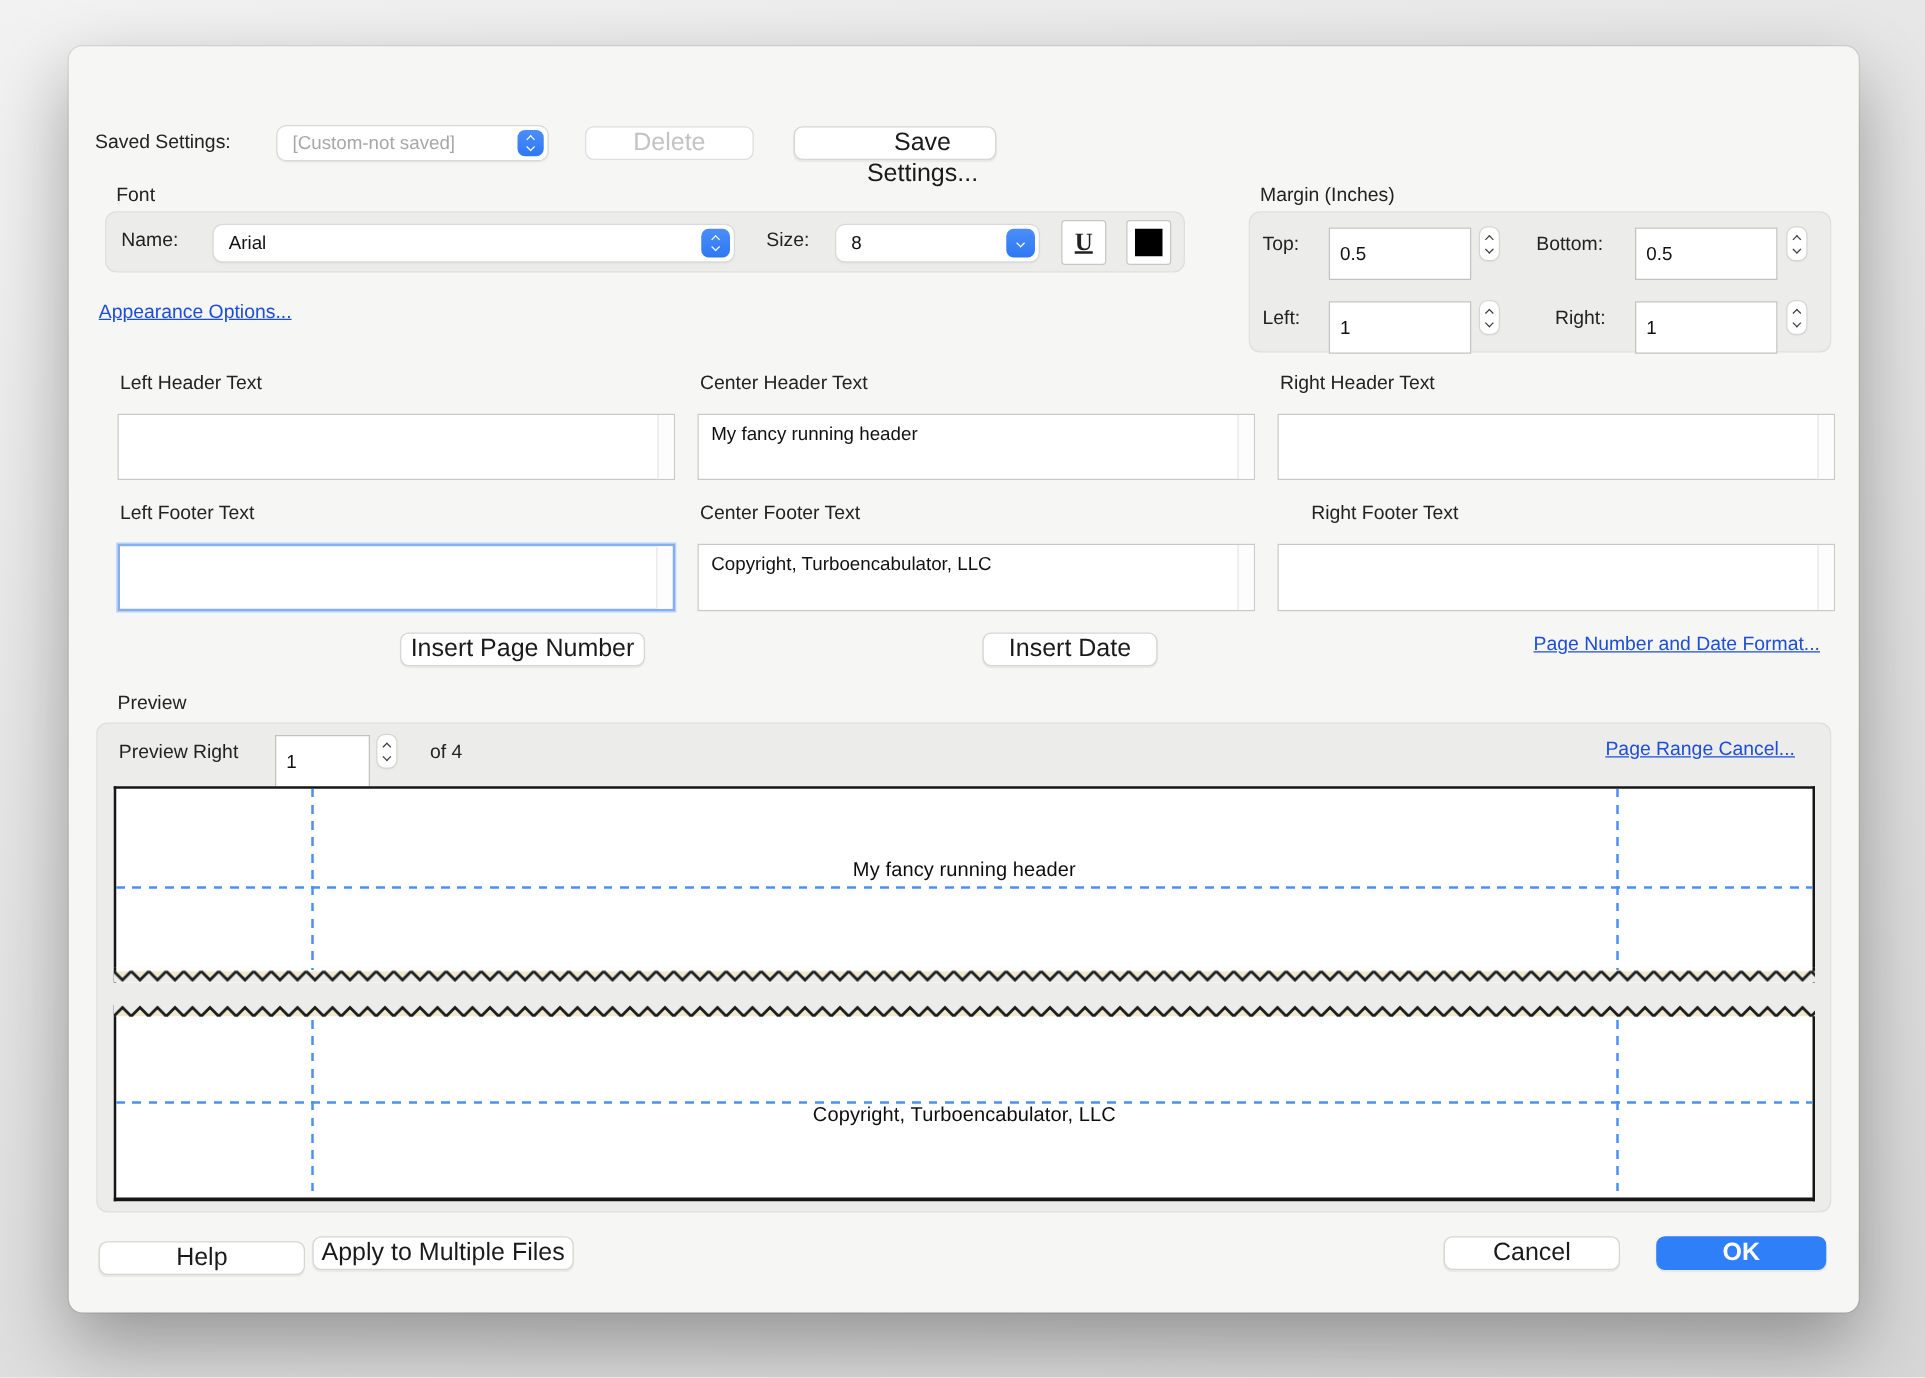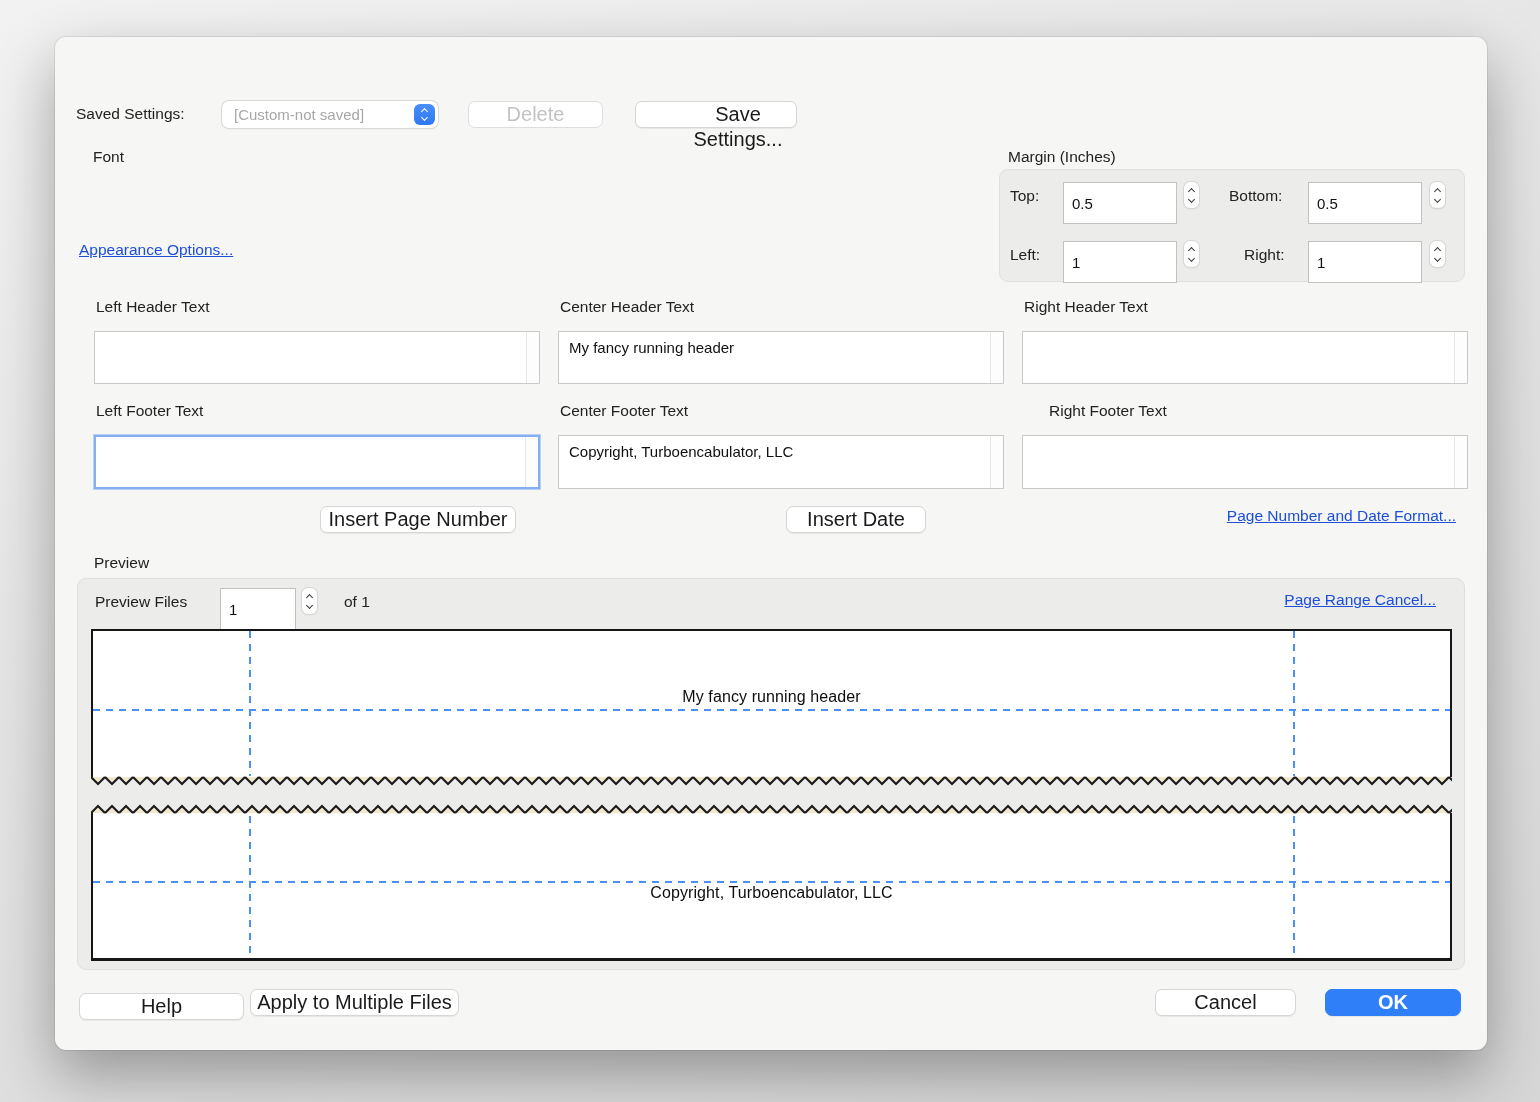--- a/index.html
+++ b/index.html
@@ -114,20 +114,43 @@
     <span class="sel-text muted">[Custom-not saved]</span>
     <span class="cap">
         <span class="chev up sm"></span>
         <span class="chev down sm"></span>
       </span>
   </div>
   <div class="btn disabled" style="left:413px; top:64px; width:135px;">Delete</div>
   <div class="btn" style="left:580px; top:64px; width:162px;padding-left:44px;">Save Settings...</div>
 
   <div class="lbl" style="left:38px; top:111px;">Font</div>
+  <div class="group" style="left:29px; top:132px; width:864px; height:49px;">
+    <div class="lbl" style="left:12px; top:14px;">Name:</div>
+    <div class="select" style="left:86px; top:10px; width:416px; height:29px;">
+      <span class="sel-text">Arial</span>
+      <span class="cap">
+          <span class="chev up sm"></span>
+          <span class="chev down sm"></span>
+        </span>
+    </div>
+    <div class="lbl" style="left:528px; top:14px;">Size:</div>
+    <div class="select" style="left:584px; top:10px; width:162px; height:29px;">
+      <span class="sel-text">8</span>
+      <span class="cap">
+          <span class="chev down sm"></span>
+        </span>
+    </div>
+    <div class="sqbtn" style="left:764px;">
+      <span class="ubtn-glyph">U</span>
+    </div>
+    <div class="sqbtn" style="left:816px;">
+      <span class="swatch-inner"></span>
+    </div>
+  </div>
   <div class="link" style="left:24px; top:204px;">Appearance Options...</div>
 
   <div class="lbl" style="left:953px; top:111px;">Margin (Inches)</div>
   <div class="group" style="left:944px; top:132px; width:466px; height:113px;">
     <div class="lbl" style="left:10px; top:17px;">Top:</div>
     <input class="field-input" style="left: 63px; top: 12px; width: 114px;" value="0.5">
     <div class="stepper" style="left:184px; top:12px;">
       <span class="chev up sm dark"></span>
       <span class="chev down sm dark"></span>
     </div>
@@ -184,27 +207,27 @@
     <textarea style=""></textarea>
     <div class="ta-gutter"></div>
   </div>
 
   <div class="btn" style="left:265px; top:469px; width:196px;">Insert Page Number</div>
   <div class="btn" style="left:731px; top:469px; width:140px;">Insert Date</div>
   <div class="link" style="right:31px; top:470px;">Page Number and Date Format...</div>
 
   <div class="lbl" style="left:39px; top:517px;">Preview</div>
   <div class="group" style="left:22px; top:541px; width:1388px; height:392px;">
-    <div class="lbl" style="left:17px; top:14px;">Preview Files</div>
+    <div class="lbl" style="left:17px; top:14px;">Preview Right</div>
     <input class="field-input" style="left: 142px; top: 9px; width: 76px;" value="1">
     <div class="stepper" style="left:224px; top:9px;">
       <span class="chev up sm dark"></span>
       <span class="chev down sm dark"></span>
     </div>
-    <div class="lbl" style="left:266px; top:14px;">of 1</div>
+    <div class="lbl" style="left:266px; top:14px;">of 4</div>
     <div class="link" style="right:28px; top:12px;">Page Range Cancel...</div>
 
     <div class="canvas">
 
       <div class="frag frag-top">
         <div class="vdash" style="left:156px; top:0; height:145px;"></div>
         <div class="vdash" style="left:1200px; top:0; height:145px;"></div>
         <div class="hdash" style="top:78px;"></div>
         <div class="pv-text" style="top:57px;">My fancy running header</div>
         <svg class="zz bottom">

